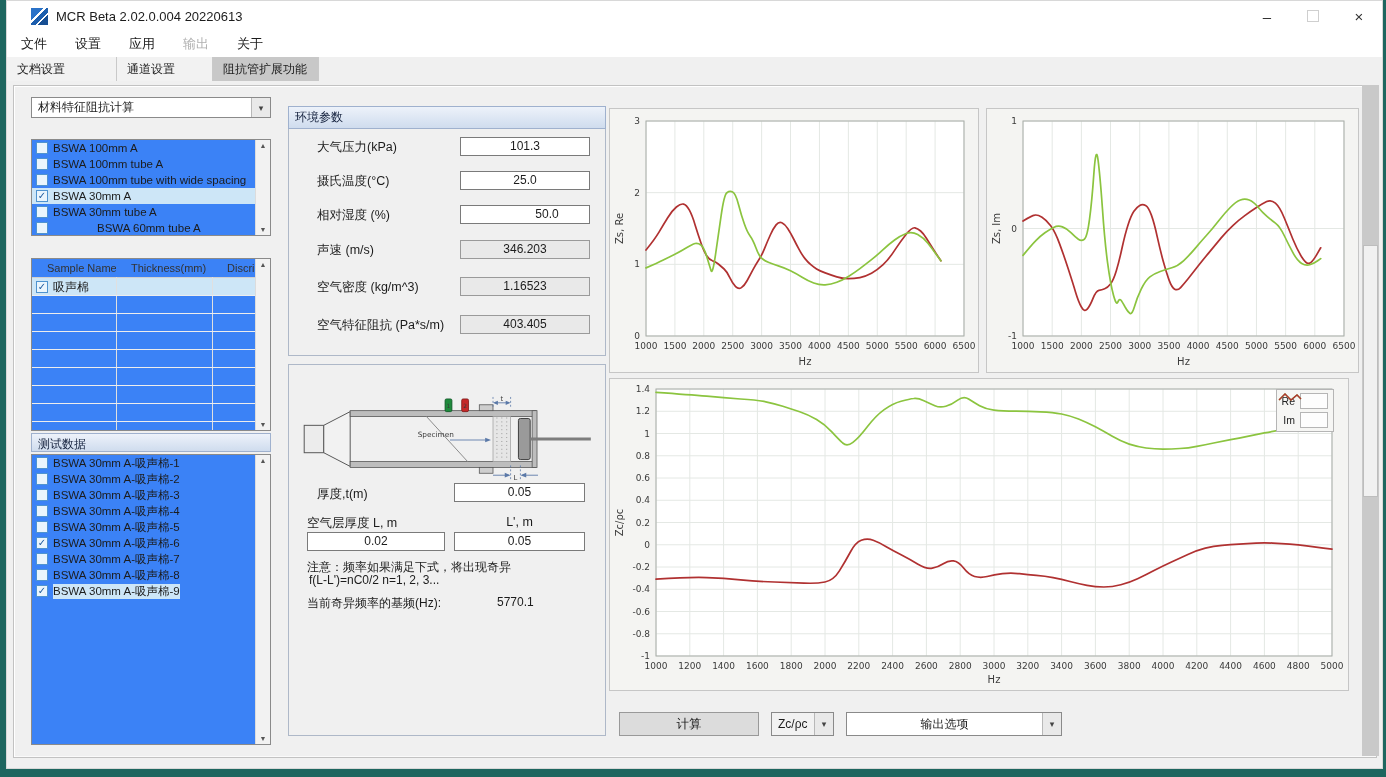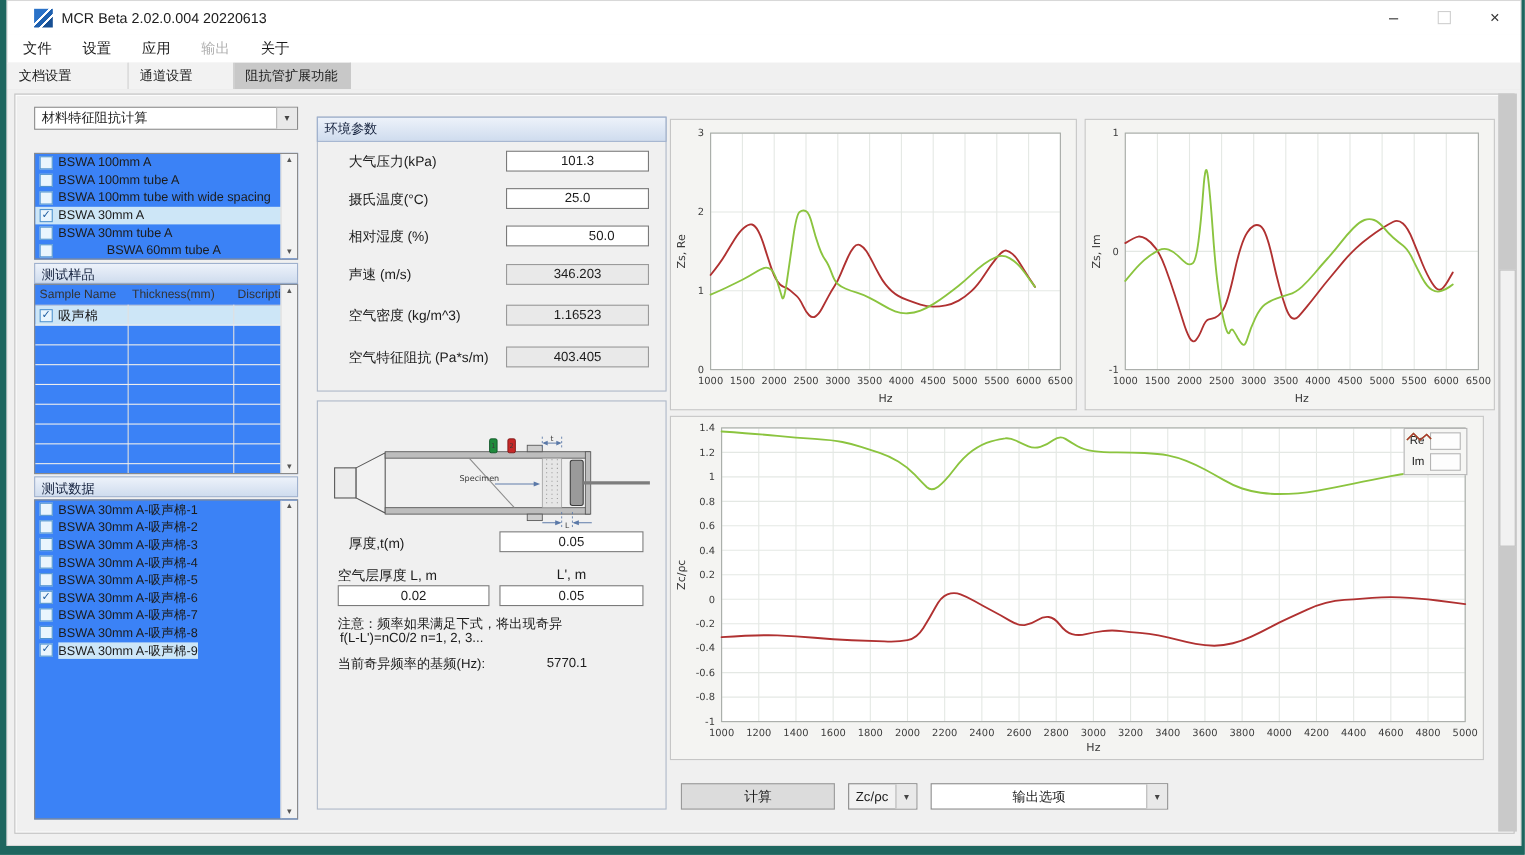--- a/index.html
+++ b/index.html
@@ -51,21 +51,21 @@
   .leg-row{display:flex;align-items:center;gap:5px;font-size:10.5px;color:#222;justify-content:flex-end;}
   .leg-icon{width:28px;height:16px;box-sizing:border-box;border:1px solid #b5b5b5;background:#fdfdfd;}
   .btn{position:absolute;box-sizing:border-box;background:#dcdcdc;border:1px solid #999;font-size:12.5px;color:#1c1c1c;
     display:flex;align-items:center;justify-content:center;}
   .vscroll{position:absolute;background:#c9c9c9;}
   .vthumb{position:absolute;left:1px;right:1px;background:#f1f1f1;border:1px solid #bdbdbd;}
   .note{position:absolute;font-size:12px;color:#1c1c1c;white-space:nowrap;}
   .grid-vline{position:absolute;top:0;bottom:0;width:1px;background:#e0e0e0;}
   .grid-hline{position:absolute;left:0;width:223px;height:1px;background:#ededed;}
   .thead{display:flex;height:18px;border-bottom:1px solid #d0d0d0;font-size:11px;color:#333;align-items:center;}
-  .thead div{box-sizing:border-box;padding-left:4px;white-space:nowrap;overflow:hidden;}
+  .thead div{box-sizing:border-box;padding-left:15px;white-space:nowrap;overflow:hidden;}
 </style>
 </head>
 <body>
 
 <div class="window">
 
   <div class="titlebar">
     <div class="logo"></div>
     <span class="title-text">MCR Beta 2.02.0.004 20220613</span>
     <div class="winbtns">
@@ -122,21 +122,20 @@
         <div class="lrow">
           <div class="cb"></div>
           <div class="llabel" style="font-size: 11.5px; padding-left: 44px;">BSWA 60mm tube A</div>
         </div>
         <div class="scroll">
           <span>▲</span>
           <span>▼</span>
         </div>
       </div>
 
-    <div class="sec-header" style="left:24px;top:158px;width:240px;height:19px;">测试样品</div>
     <div class="listbox" id="sample-table" style="left:24px;top:177px;width:240px;height:173px;">
         <div class="thead">
           <div style="width: 84px;">Sample Name</div>
           <div style="width: 96px;">Thickness(mm)</div>
           <div style="width: 43px;">Discription</div>
         </div>
         <div class="grid-vline" style="left: 84px; top: 18px;"></div>
         <div class="grid-vline" style="left: 180px; top: 18px;"></div>
         <div class="grid-hline" style="top: 36px;"></div>
         <div class="grid-hline" style="top: 54px;"></div>

